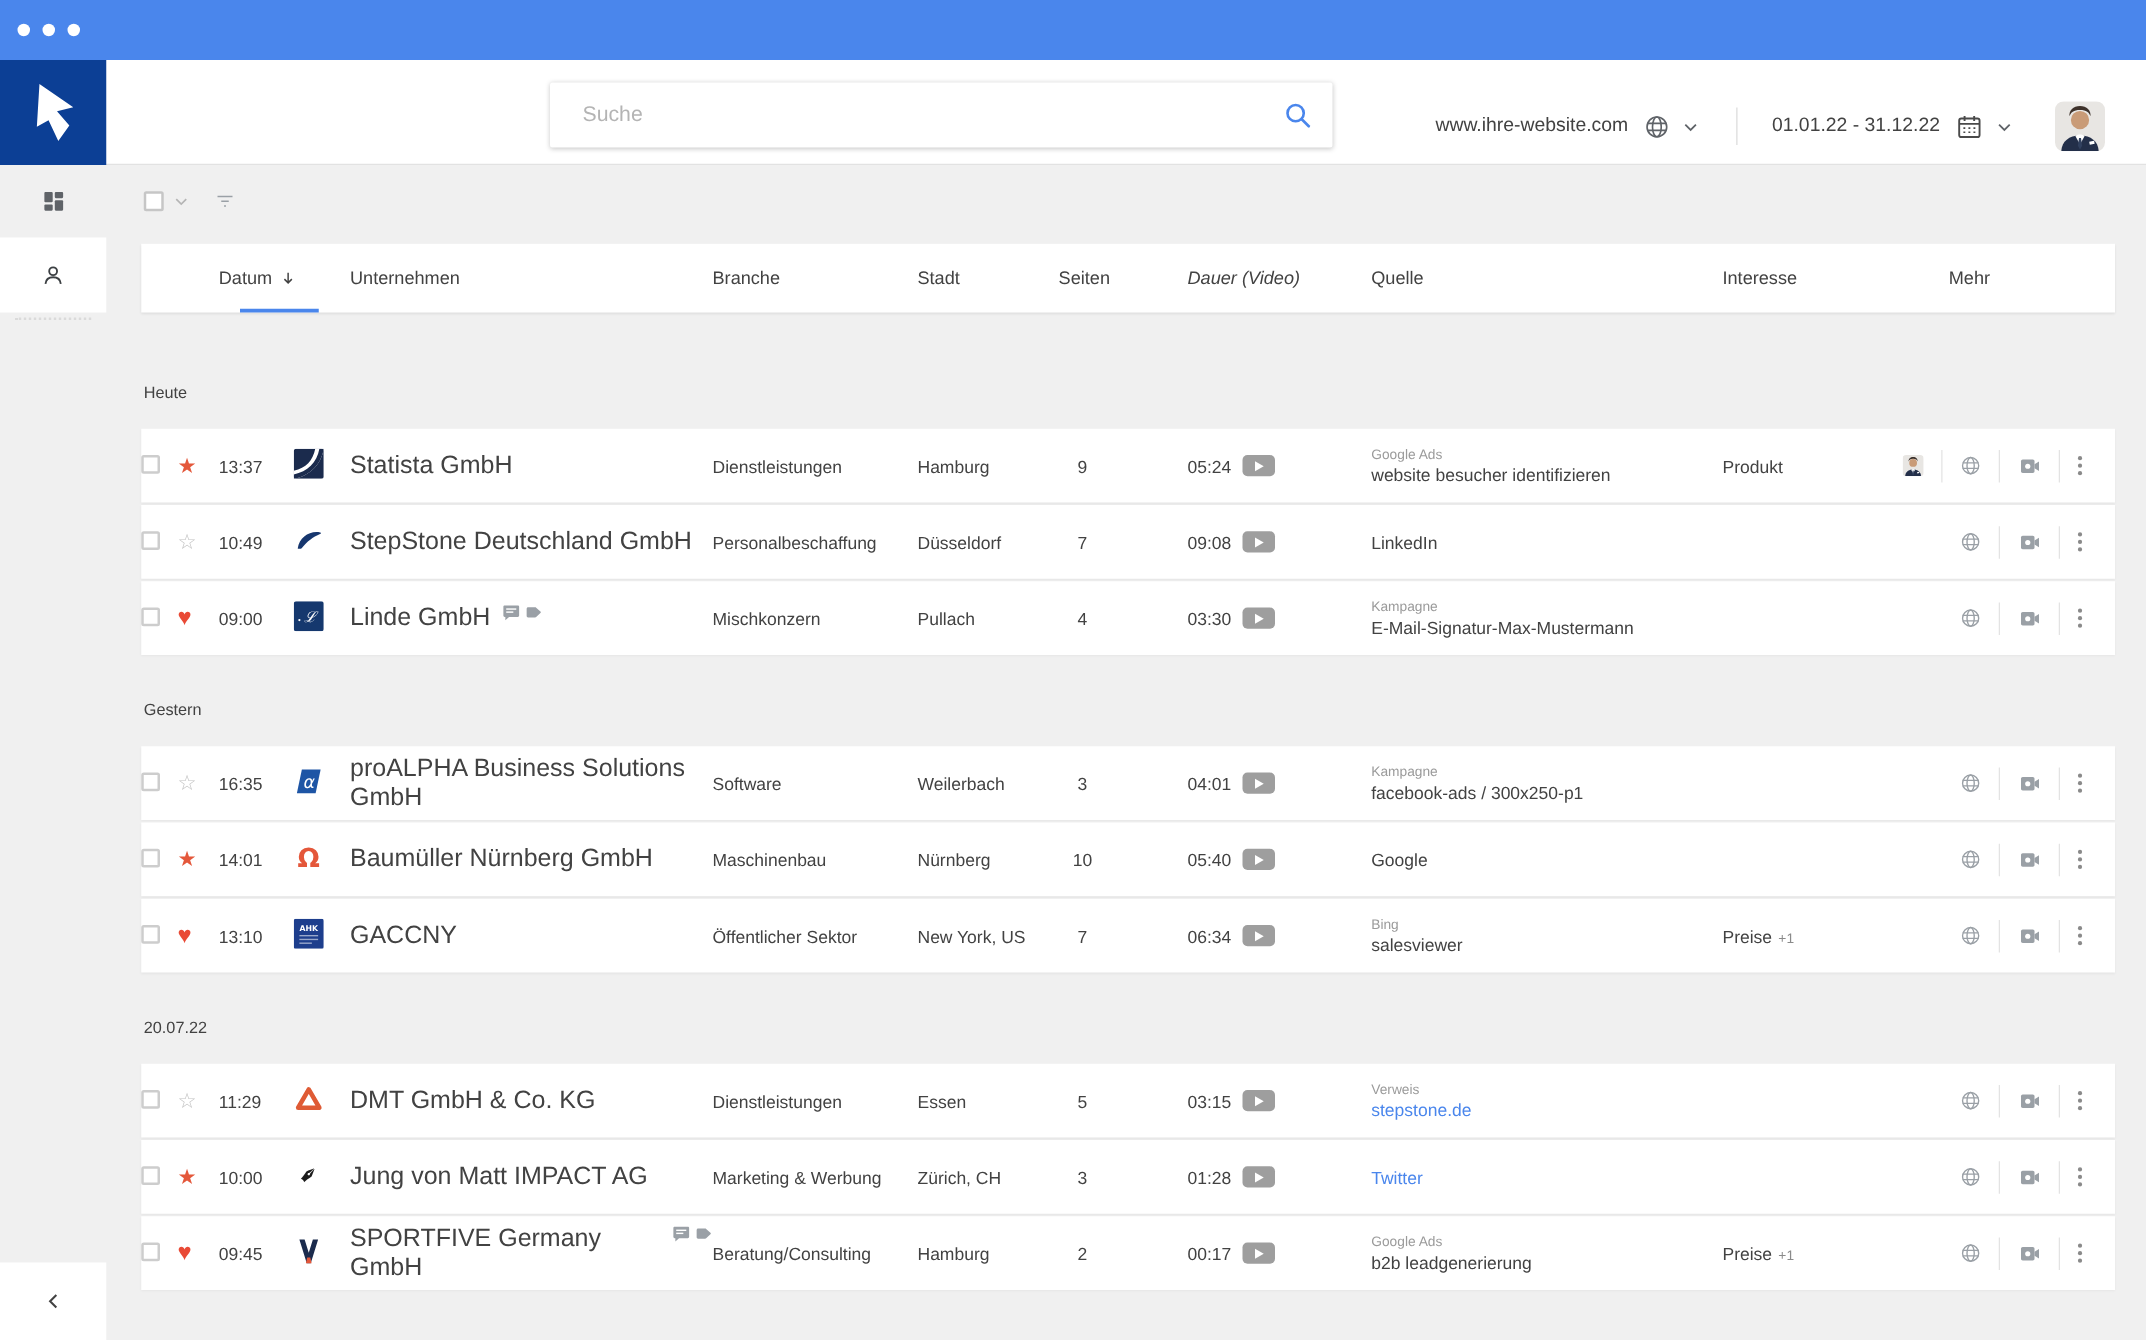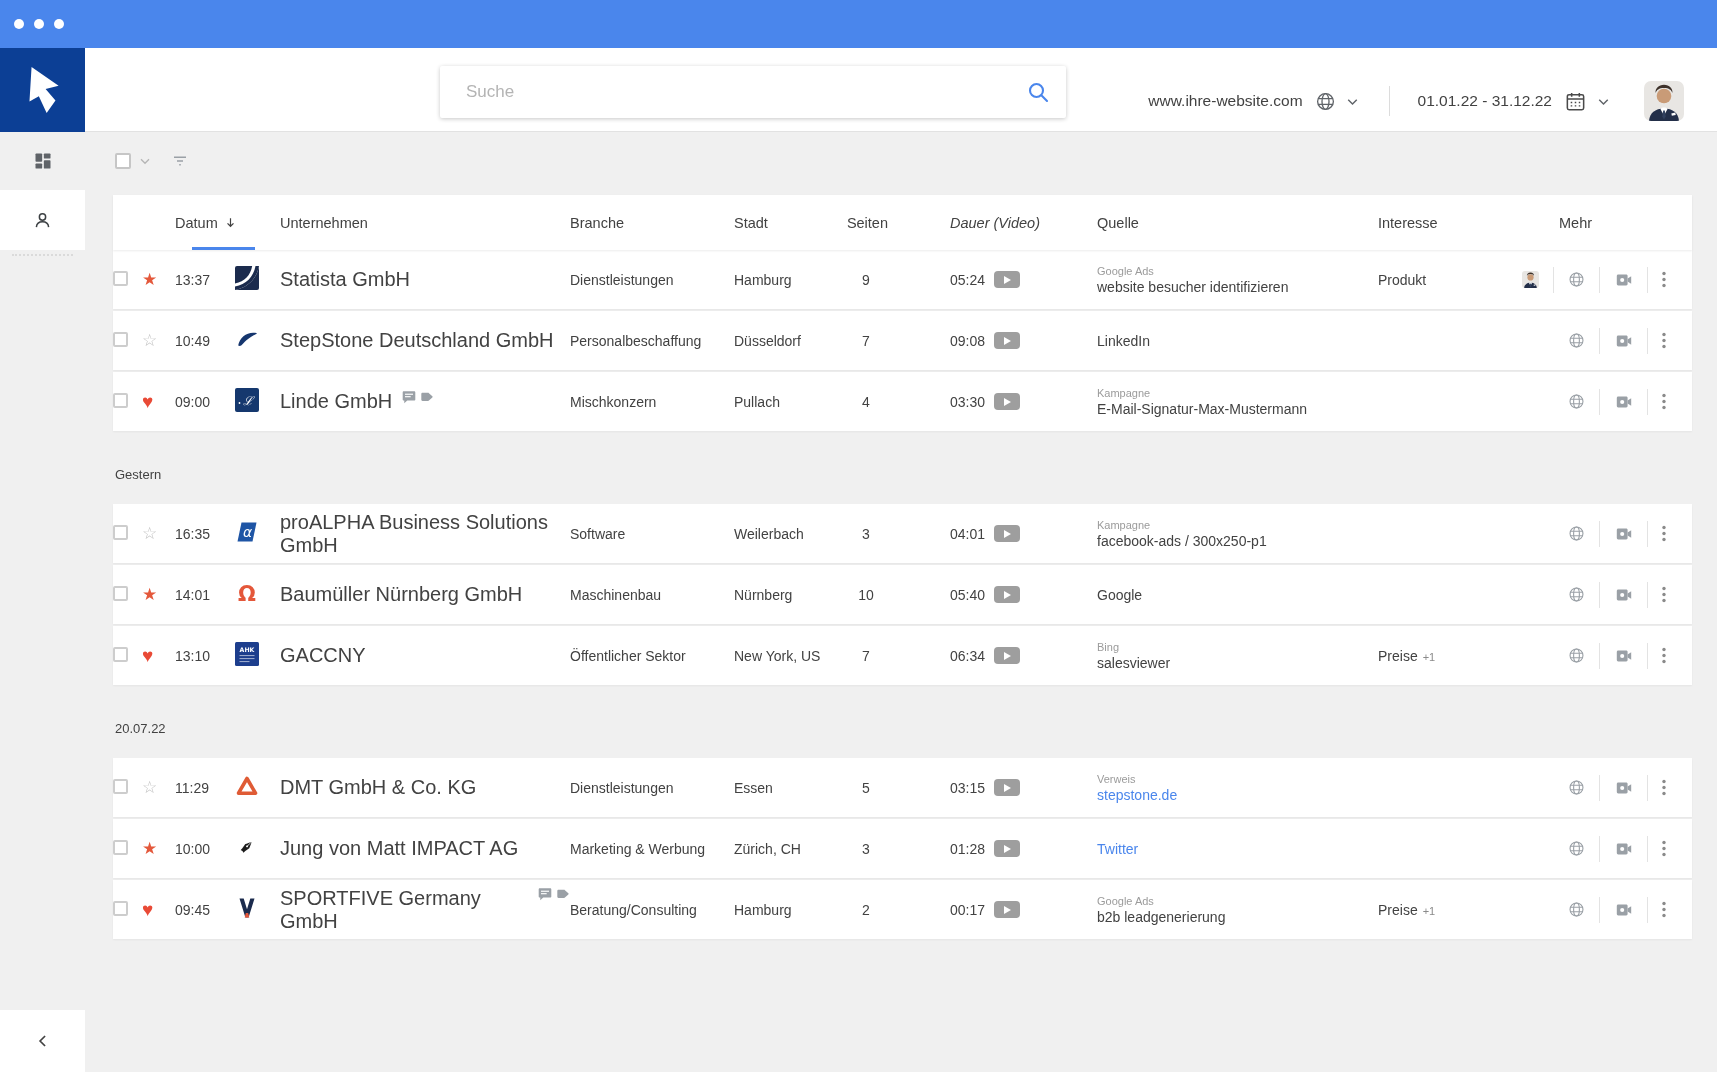--- a/index.html
+++ b/index.html
@@ -237,20 +237,21 @@
     <div class="hc hc-interesse">
         <span>Interesse</span>
       </div>
     <div class="hc hc-mehr">
         <span>Mehr</span>
       </div>
     <div class="sort-underline"></div>
   </div>
   <div id="table-body">
       <div class="group">
+        <div class="group-label">Heute</div>
         <div class="rows">
           <div class="grid row">
     <div><span class="cb"></span></div>
     <div><span class="fav f-star">★</span></div>
     <div class="c-time">13:37</div>
     <div class="c-logo"><span class="lg"><svg viewBox="0 0 24 24">
                   <rect width="24" height="24" rx="2" fill="#1b2b4d"></rect>
                   <path d="M0 24 0 17.5 C10 15.5 15.2 9.5 17.2 0 L24 0 C22 12.5 12.5 22 0 24 Z" fill="#fff"></path>
                   <path d="M0 24 0 20.5 C11 18.5 18.5 11 20.5 0 L24 0 C22 12.5 12.5 22 0 24 Z" fill="#1b2b4d"></path>
                 </svg></span></div>

